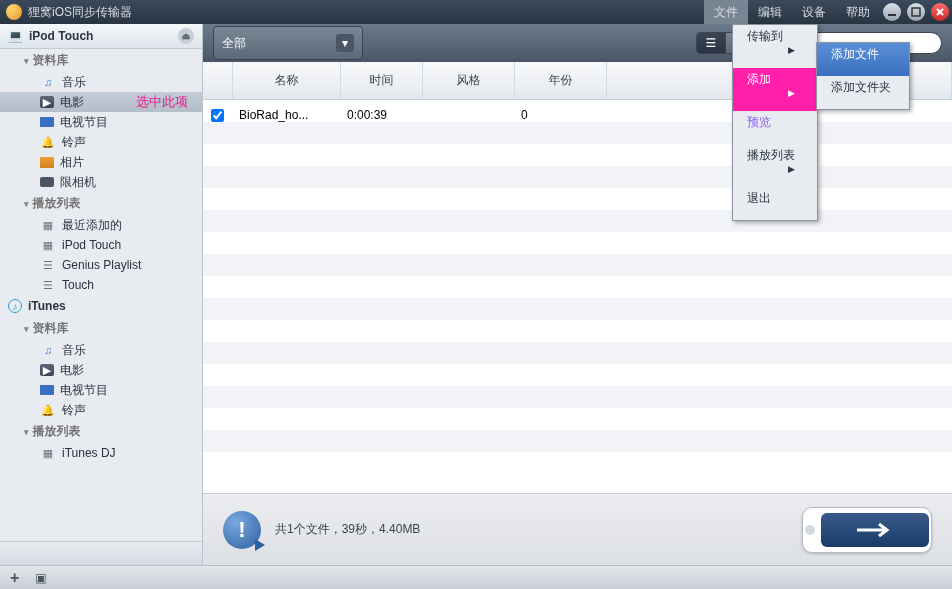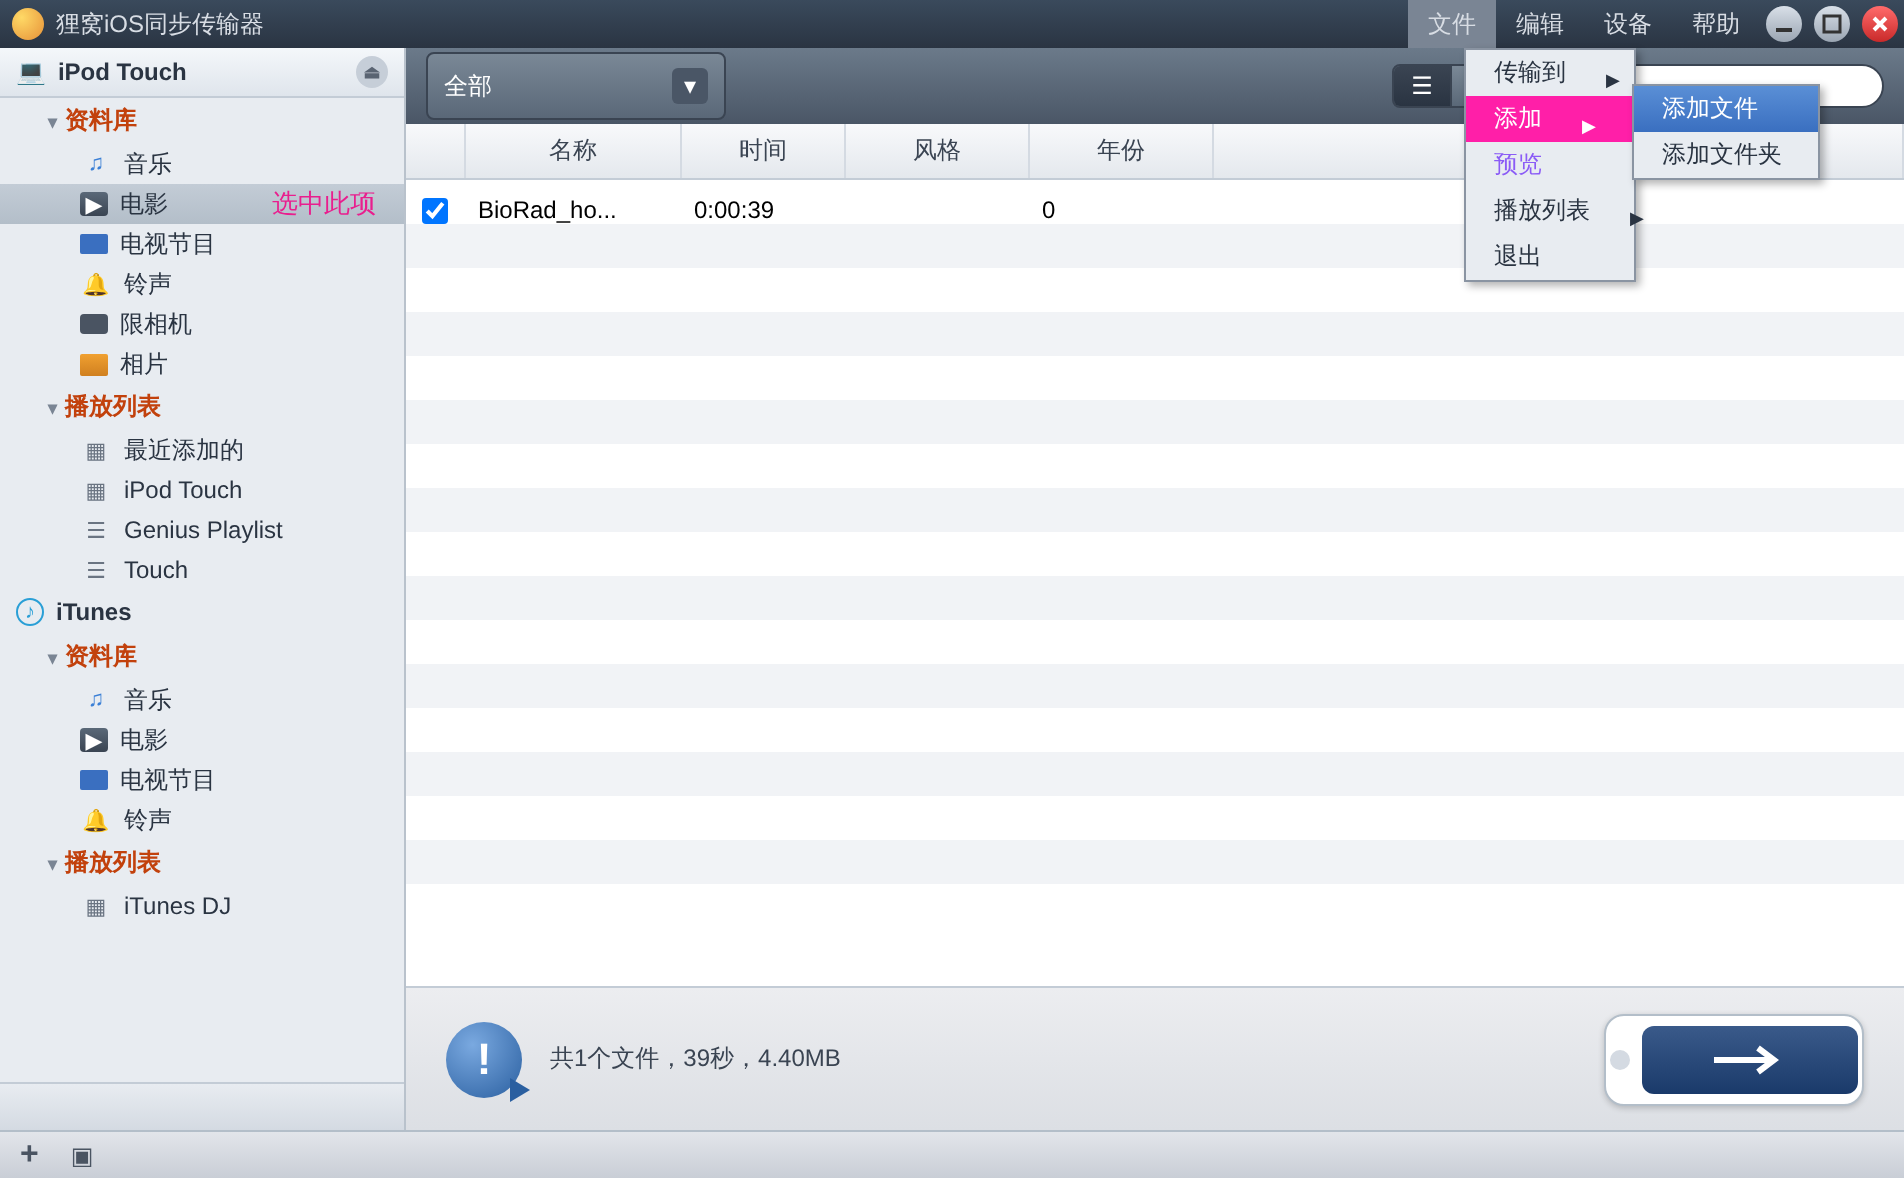--- a/index.html
+++ b/index.html
@@ -16,21 +16,21 @@
 .winbtn.max { background: linear-gradient(#d9e0e8,#9aa5b2); }
 .winbtn.close { background: linear-gradient(#ff6b6b,#c92a2a); color: #fff; }
 .winbtn svg { width: 10px; height: 10px; }
 
 .body { display: flex; height: 541px; }
 
 .sidebar { width: 203px; background: #e8ecf1; border-right: 1px solid #b9c2cc; display: flex; flex-direction: column; }
 .sidebar .scroll { flex: 1; overflow: auto; }
 .dev-hdr { background: linear-gradient(#f4f7fa,#dfe5ec); border-bottom: 1px solid #c3ccd6; padding: 4px 8px; display: flex; align-items: center; font-weight: bold; color: #2a3442; }
 .dev-hdr .eject { margin-left: auto; width: 16px; height: 16px; background: #c6ced8; border-radius: 50%; display: flex; align-items: center; justify-content: center; font-size: 9px; color: #5a6472; }
-.tree-group { padding: 3px 20px 3px 24px; color: #c2410c; font-weight: bold; display: flex; align-items: center; }
+.tree-group { padding: 3px 20px 3px 24px; color: #737373; font-weight: bold; display: flex; align-items: center; }
 .tree-group::before { content: "▾"; margin-right: 4px; color: #7a8594; font-size: 9px; }
 .tree-item { padding: 3px 8px 3px 40px; display: flex; align-items: center; color: #2a3442; cursor: pointer; height: 20px; }
 .tree-item.selected { background: linear-gradient(#c3ccd6,#b3bec9); }
 .tree-item .ticon { width: 16px; height: 14px; margin-right: 6px; display: inline-flex; align-items: center; justify-content: center; font-size: 11px; }
 .annot { color: #e91e8e; margin-left: auto; margin-right: 6px; font-size: 13px; }
 
 .itunes-hdr { padding: 4px 8px; display: flex; align-items: center; font-weight: bold; color: #2a3442; }
 .itunes-hdr .ilogo { width: 14px; height: 14px; border: 1px solid #2a9fd6; border-radius: 50%; margin-right: 6px; display: flex; align-items: center; justify-content: center; color: #2a9fd6; font-size: 10px; }
 
 .sidebar-footer { height: 24px; border-top: 1px solid #c3ccd6; background: linear-gradient(#e8ecf1,#d4dae2); display: flex; align-items: center; padding: 0 8px; gap: 12px; color: #4a5462; }
@@ -39,21 +39,21 @@
 .toolbar { height: 38px; background: linear-gradient(#6b7a8a,#4a5666); display: flex; align-items: center; padding: 0 10px; gap: 10px; }
 .filter-dd { width: 150px; height: 22px; background: linear-gradient(#7a8896,#5a6878); border-radius: 4px; border: 1px solid #3a4452; display: flex; align-items: center; padding: 16px 8px; color: #fff; }
 .filter-dd .chev { margin-left: auto; width: 18px; height: 18px; background: #4a5666; border-radius: 3px; display: flex; align-items: center; justify-content: center; }
 .toolbar .spacer { flex: 1; }
 .viewseg { display: flex; border: 1px solid #3a4452; border-radius: 4px; overflow: hidden; }
 .viewbtn { width: 28px; height: 20px; background: linear-gradient(#7a8896,#5a6878); display: flex; align-items: center; justify-content: center; color: #fff; }
 .viewbtn.active { background: linear-gradient(#3a4452,#2a3442); }
 .viewbtn + .viewbtn { border-left: 1px solid #3a4452; }
 .searchbox { width: 150px; height: 22px; background: #fff; border-radius: 11px; border: 1px solid #3a4452; }
 
-.thead { display: flex; background: linear-gradient(#f8f9fb,#e4e8ed); border-bottom: 1px solid #c3ccd6; height: 28px; }
+.thead { display: flex; background: linear-gradient(#f8f9fb,#e4e8ed); border-bottom: 1px solid #c3ccd6; height: 38px; }
 .th { border-right: 1px solid #d4dae2; display: flex; align-items: center; justify-content: center; color: #3a4452; font-weight: normal; }
 .col-check { width: 30px; }
 .col-name { width: 108px; }
 .col-time { width: 82px; }
 .col-style { width: 92px; }
 .col-year { width: 92px; }
 .col-rating { flex: 1; }
 
 .tbody { flex: 1; overflow: auto; }
 .trow { display: flex; height: 22px; align-items: flex-end; }
@@ -66,21 +66,21 @@
 .info-icon::after { content: ""; position: absolute; right: -4px; bottom: -2px; border-left: 10px solid #2a5fa0; border-top: 6px solid transparent; border-bottom: 6px solid transparent; }
 .statusbar .txt { color: #3a4452; }
 .transfer-btn { margin-left: auto; width: 130px; height: 46px; background: #fff; border: 1px solid #b3bec9; border-radius: 10px; display: flex; align-items: center; justify-content: center; box-shadow: 0 1px 3px rgba(0,0,0,.2); }
 .transfer-btn .inner { width: 108px; height: 34px; background: linear-gradient(#3a5a8a,#1a3a6a); border-radius: 6px; display: flex; align-items: center; justify-content: center; }
 .transfer-btn .inner svg { fill: #fff; }
 .transfer-btn .dot { width: 10px; height: 10px; background: #d4dae2; border-radius: 50%; margin-right: 6px; }
 
 .bottombar { height: 24px; background: linear-gradient(#e2e5ea,#c9ced6); border-top: 1px solid #b3bec9; display: flex; align-items: center; padding: 0 10px; gap: 16px; color: #4a5462; font-size: 14px; }
 
 .dropdown { position: absolute; background: #e8ecf1; border: 1px solid #8a94a2; box-shadow: 2px 2px 4px rgba(0,0,0,.3); z-index: 100; }
-.dd-item { padding: 3px 22px 3px 14px; color: #2a3442; display: flex; align-items: flex-end; white-space: nowrap; cursor: pointer; }
+.dd-item { padding: 3px 22px 13px 14px; color: #2a3442; display: flex; align-items: flex-start; white-space: nowrap; cursor: pointer; flex-direction: column; }
 .dd-item.disabled { color: #8b5cf6; }
 .dd-item.hover { background: linear-gradient(#5a8fd6,#3a6fc0); color: #fff; }
 .dd-item.hot { background: #ff1fa8; color: #fff; }
 .dd-item .arrow { margin-left: auto; padding-left: 20px; font-size: 9px; }
 .dd1 { top: 24px; left: 732px; width: 86px; }
 .dd2 { top: 42px; left: 816px; width: 94px; }
 
 .ic-music { color: #3a7fd6; }
 .ic-movie { background: linear-gradient(#5a6878,#3a4452); color: #fff; font-size: 8px; border-radius: 2px; width: 14px !important; height: 12px !important; }
 .ic-tv { background: #3a6fc0; width: 14px !important; height: 10px !important; border-radius: 1px; }
@@ -138,26 +138,26 @@
         </div>
       <div class="tree-item">
           <span class="ticon ic-tv"></span>
           <span>电视节目</span>
         </div>
       <div class="tree-item">
           <span class="ticon ic-ring">🔔</span>
           <span>铃声</span>
         </div>
       <div class="tree-item">
+          <span class="ticon ic-photo"></span>
+          <span>相片</span>
+        </div>
+      <div class="tree-item">
           <span class="ticon ic-cam"></span>
           <span>限相机</span>
-        </div>
-      <div class="tree-item">
-          <span class="ticon ic-photo"></span>
-          <span>相片</span>
         </div>
       <div class="tree-group">播放列表</div>
       <div class="tree-item">
           <span class="ticon ic-list">▦</span>
           <span>最近添加的</span>
         </div>
       <div class="tree-item">
           <span class="ticon ic-list">▦</span>
           <span>iPod Touch</span>
         </div>

